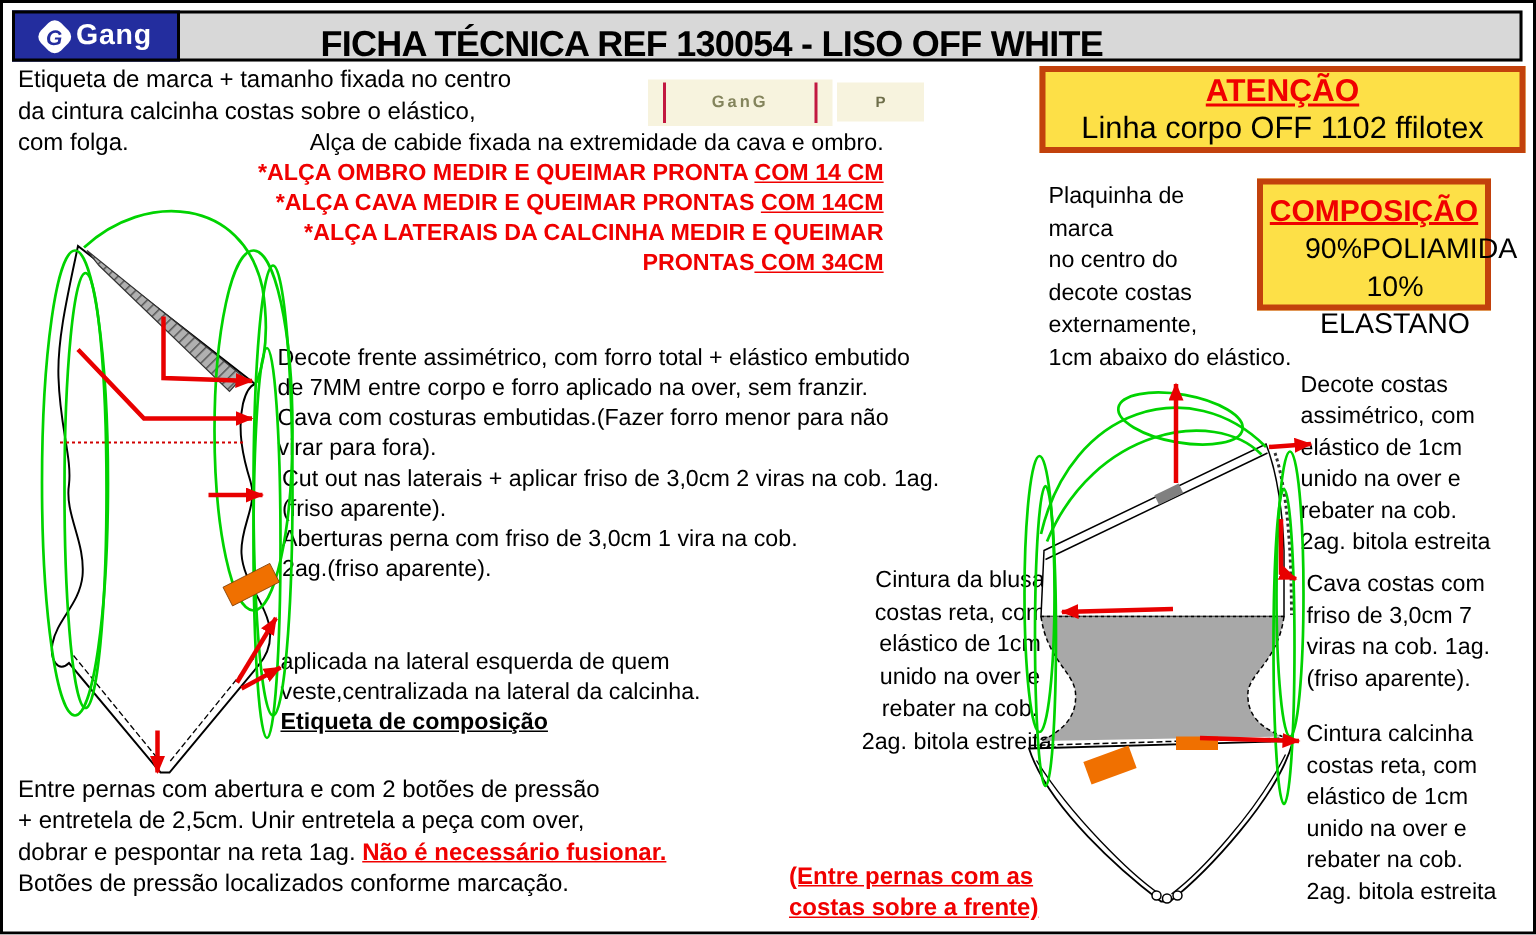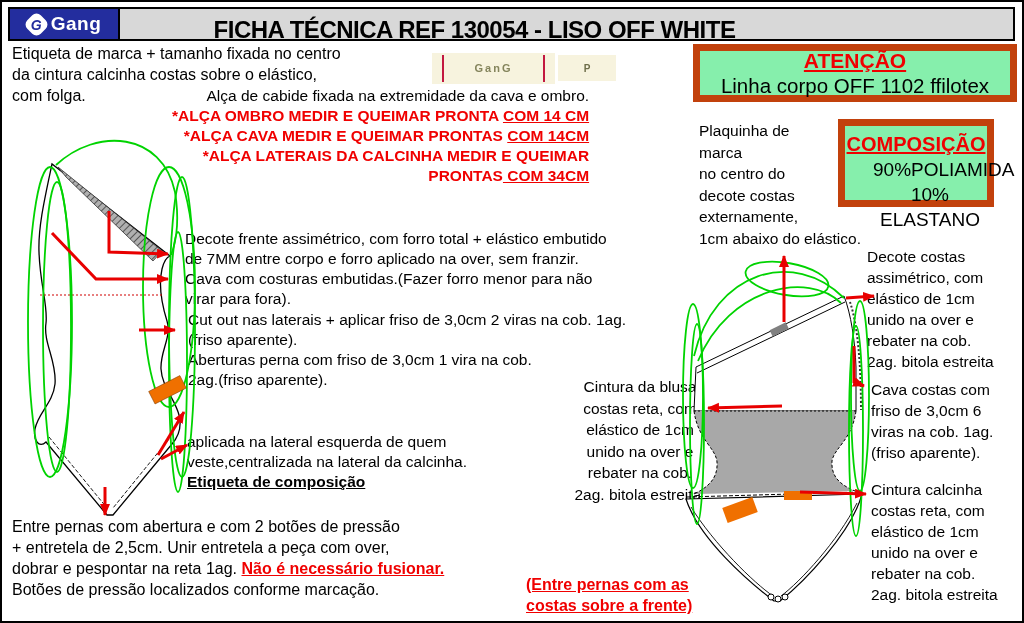--- a/index.html
+++ b/index.html
@@ -16,21 +16,21 @@
   .hstrip{left:6px;top:5px;width:1007px;height:34px;background:#d8d8d8;border:2px solid #000;box-sizing:border-box;}
   .logo-box{left:6px;top:5px;width:112px;height:34px;background:#232d9e;border:2px solid #000;box-sizing:border-box;
             display:flex;align-items:center;justify-content:center;gap:5px;z-index:3;}
   .logo-badge{display:inline-flex;width:19px;height:19px;background:#fff;border-radius:6px;
               transform:rotate(45deg);align-items:center;justify-content:center;}
   .logo-badge span{transform:rotate(-45deg);color:#232d9e;font-weight:bold;font-style:italic;font-size:14px;line-height:1;}
   .logo-text{color:#fff;font-weight:bold;font-size:19px;letter-spacing:0.5px;}
   .title{left:118px;top:5px;width:894px;height:45px;display:flex;align-items:center;justify-content:center;
          padding-right:185px;box-sizing:border-box;font-size:24px;font-weight:bold;color:#000;letter-spacing:-0.5px;}
   
-  .box{border:7px solid #c2410c;box-sizing:border-box;background:#86efac;}
+  .box{border:4px solid #c2410c;box-sizing:border-box;background:#fde047;}
   .atencao{left:691px;top:42px;width:324px;height:58px;display:flex;flex-direction:column;
            align-items:center;justify-content:center;}
   .atencao .bt{font-size:21px;font-weight:bold;color:#f00000;text-decoration:underline;line-height:25px;}
   .atencao .bl{font-size:20.5px;color:#000;line-height:26px;}
   .compos{left:836px;top:117px;width:156px;height:88px;text-align:center;padding-top:5px;}
   .compos .bt{font-size:20px;font-weight:bold;color:#f00000;text-decoration:underline;line-height:26px;}
   .compos .bl{font-size:19px;color:#000;line-height:25px;white-space:pre-line;margin-left:28px;}
   
   .strip{left:430px;top:51px;width:123px;height:31px;background:#f7f3de;}
   .strip .rl{position:absolute;top:2px;bottom:2px;width:2px;background:#c21840;}
@@ -118,21 +118,21 @@
 decote costas
 externamente,
 1cm abaixo do elástico.</div>
   <div class="abs t" style="left:865px;top:244px;width:158px;line-height:21px;">Decote costas
 assimétrico,  com
 elástico de 1cm
 unido na over e
 rebater na cob.
 2ag. bitola estreita</div>
   <div class="abs t" style="left:869px;top:377px;width:154px;line-height:21px;">Cava costas com
-friso de 3,0cm 6
+friso de 3,0cm 7
 viras na cob. 1ag.
 (friso aparente).</div>
   <div class="abs t" style="left:869px;top:477px;width:154px;line-height:21px;">Cintura calcinha
 costas reta,  com
 elástico de 1cm
 unido na over e
 rebater na cob.
 2ag. bitola estreita</div>
   <div class="abs t" style="left:563px;top:374px;width:150px;line-height:21.5px;text-align:center;">Cintura da blusa
 costas reta,  com

